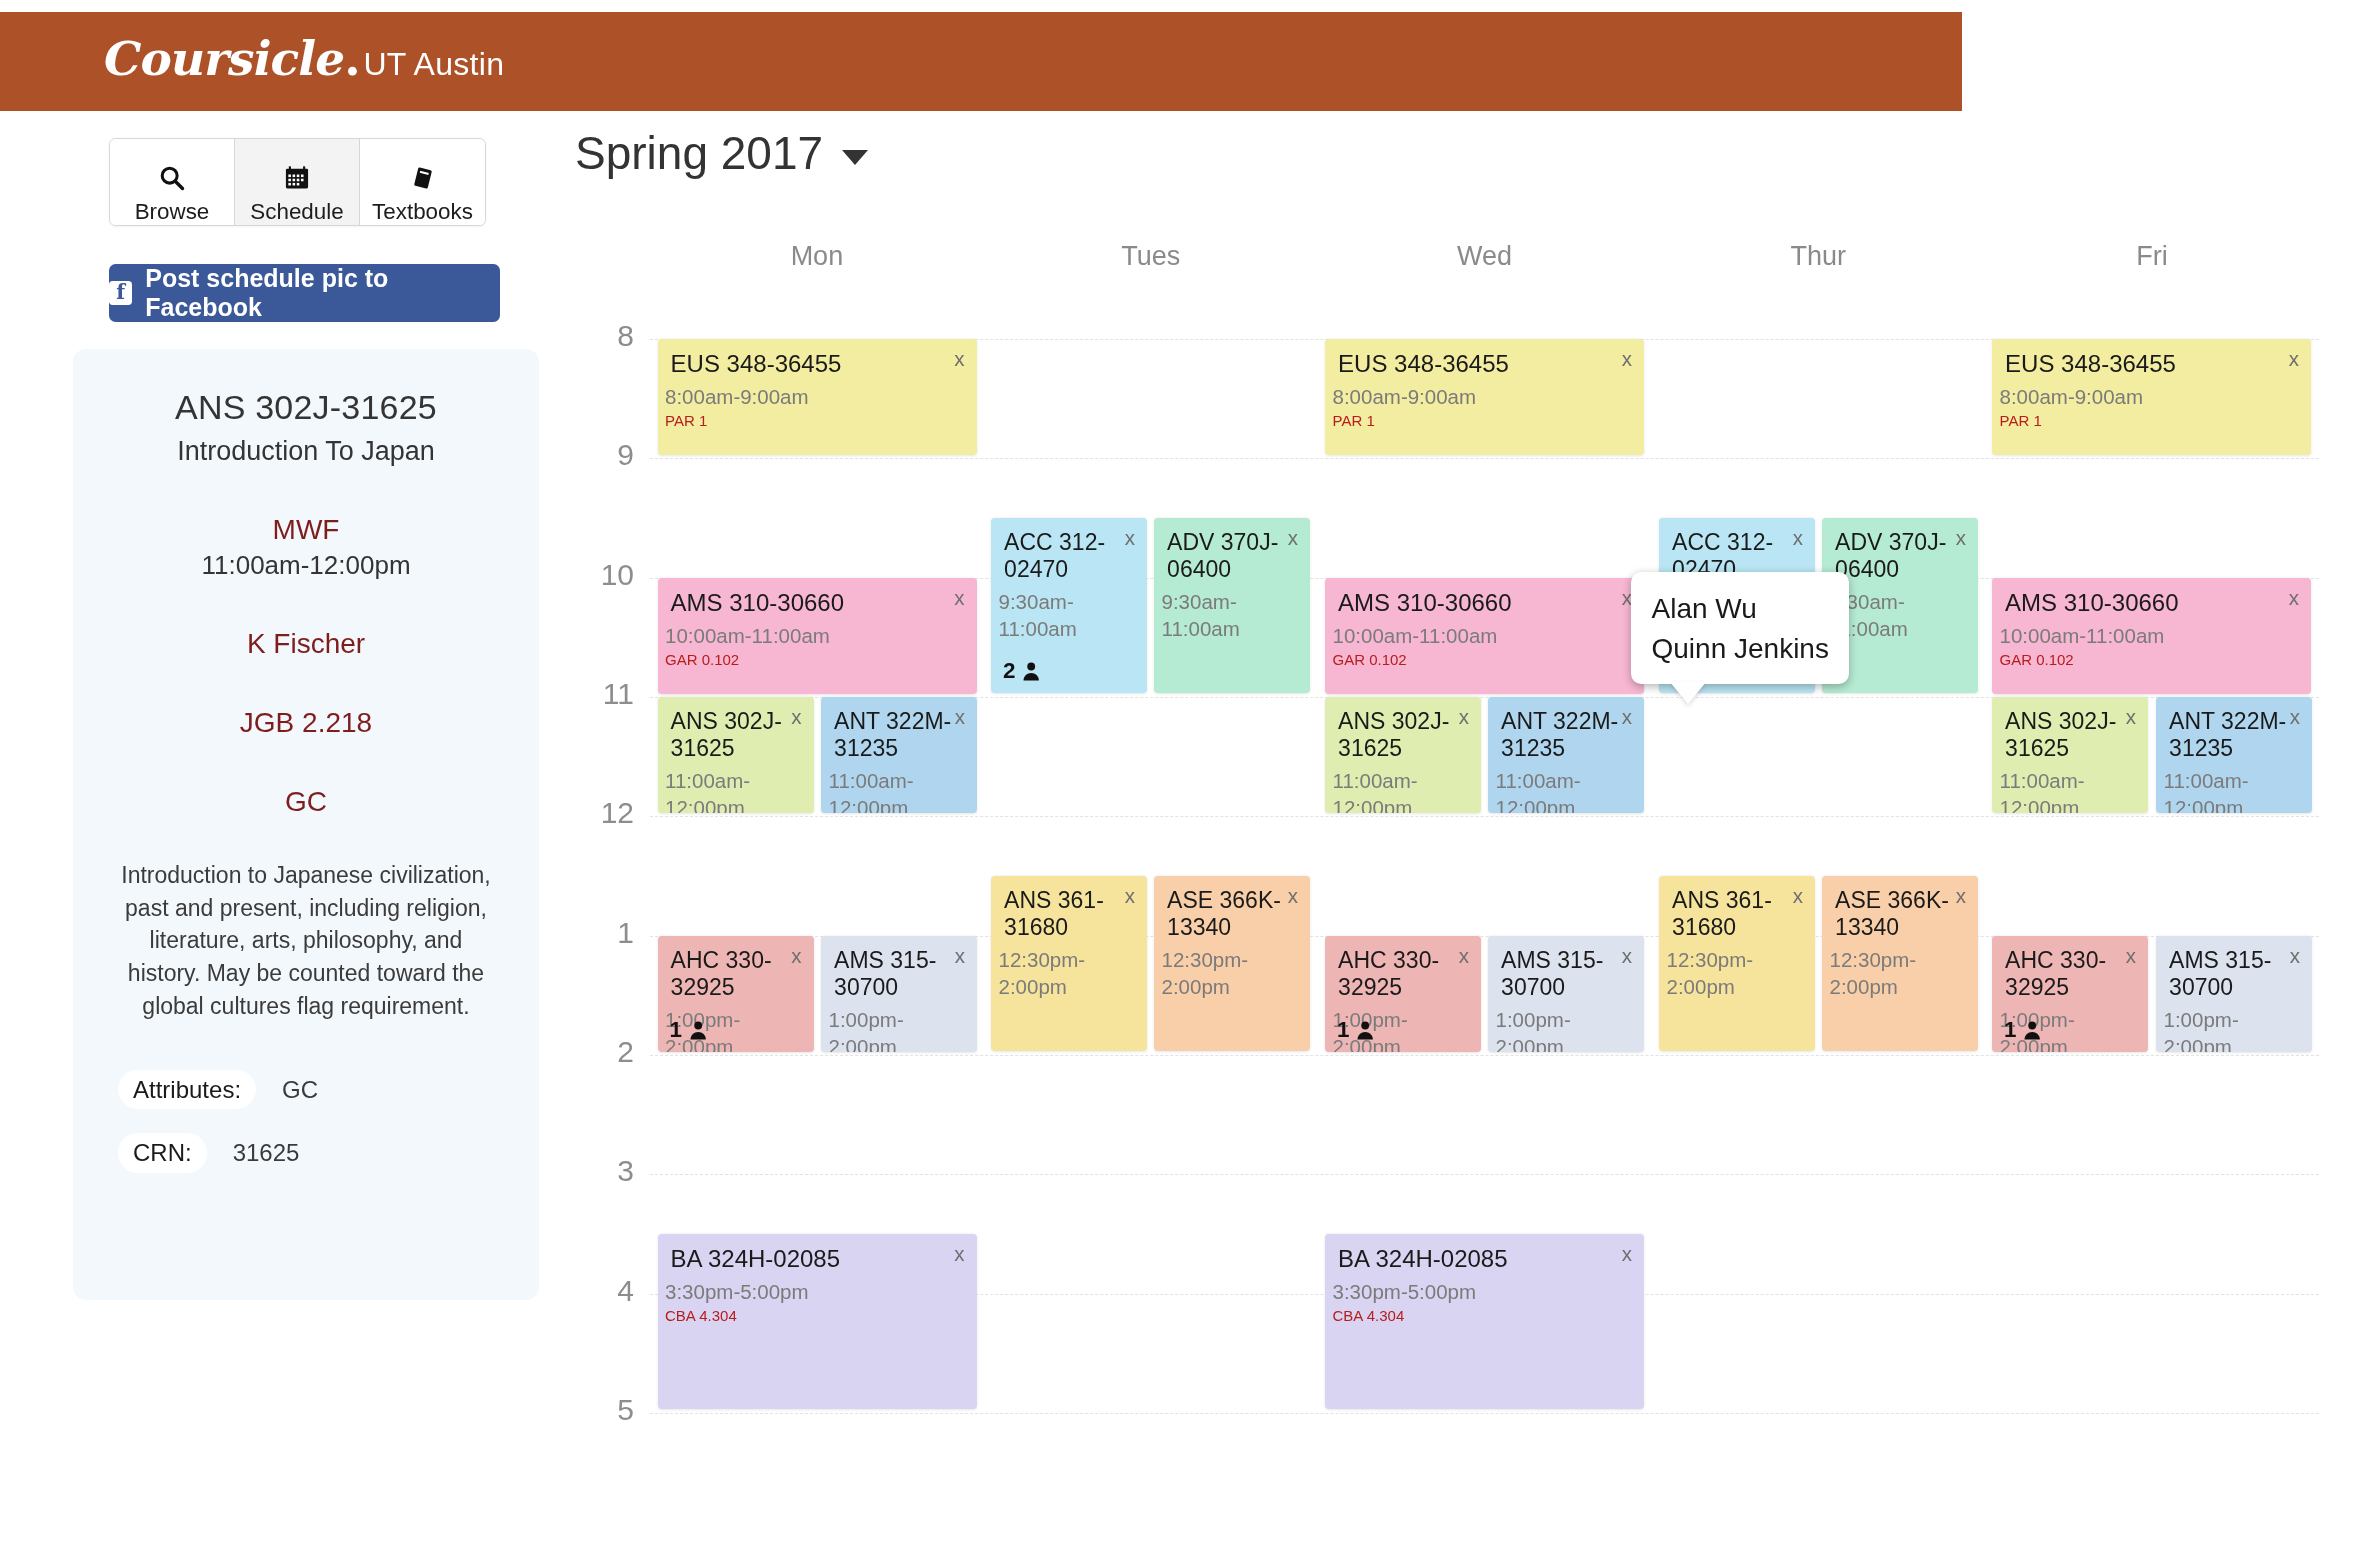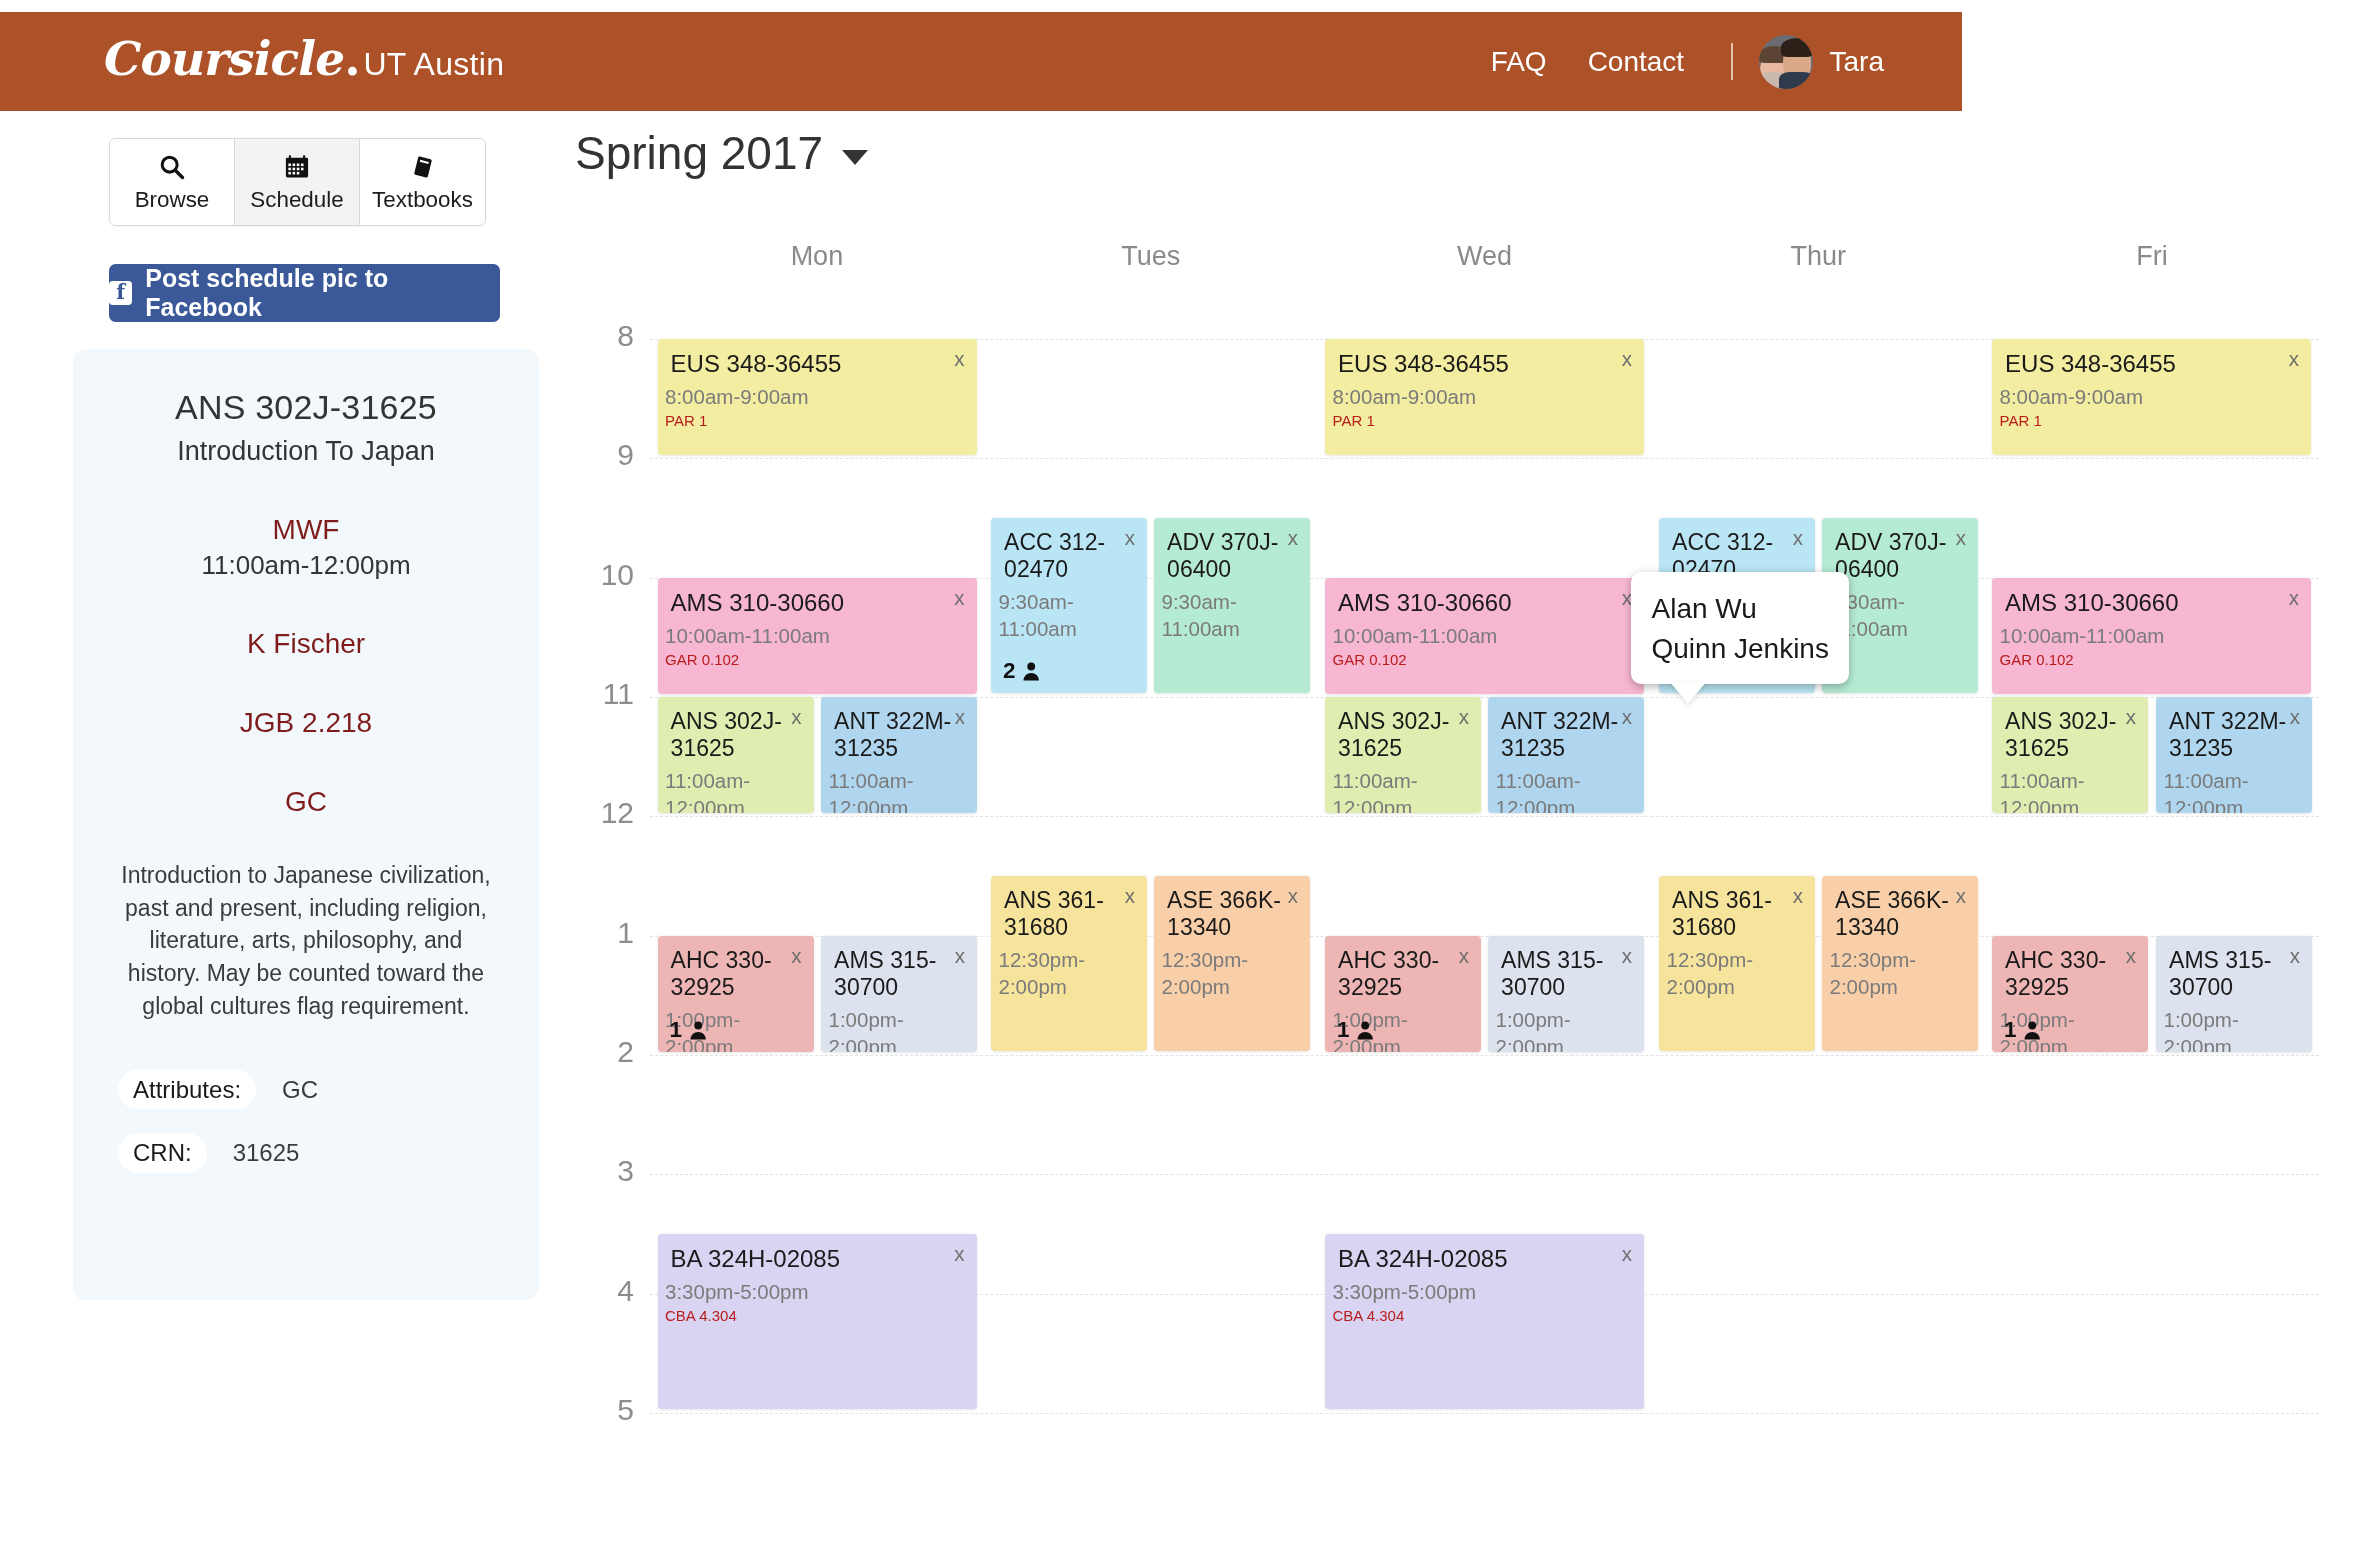--- a/index.html
+++ b/index.html
@@ -82,21 +82,21 @@
   .nav-group {
     position: absolute; left: 109px; top: 138px;
     display: flex;
     border: 0.9px solid #d7d7d7; border-radius: 6.5px;
     overflow: hidden; background: #fff;
     box-shadow: 0 0.9px 1.9px rgba(0,0,0,0.05);
   }
   .nav-btn {
     width: 125px; height: 86px;
     display: flex; flex-direction: column;
-    align-items: center; justify-content: center; gap: 4.7px;
+    align-items: center; justify-content: flex-end; gap: 4.7px;
     border-right: 0.9px solid #d7d7d7;
     background: #ffffff; cursor: pointer;
   }
   .nav-btn:last-child { border-right: none; }
   .nav-btn.active { background: #f3f3f3; }
   .nav-btn .ico { height: 32px; display: flex; align-items: center; }
   .nav-btn .lbl { font-size: 22.4px; color: #1c1c1c; }
 
   .fb-btn {
     position: absolute; left: 109px; top: 264px;
@@ -235,34 +235,20 @@
   }
 </style>
 </head>
 <body>
 
 <div class="topbar">
   <div class="logo-wrap">
     <span class="logo-main">Coursicle</span>
     <span class="logo-dot">.</span>
     <span class="logo-school">UT Austin</span>
-  </div>
-  <div class="topnav">
-    <a href="#">FAQ</a>
-    <a href="#">Contact</a>
-    <div class="divider"></div>
-    <div class="avatar">
-      <div class="f1"></div>
-      <div class="f1h"></div>
-      <div class="f1b"></div>
-      <div class="f2"></div>
-      <div class="f2h"></div>
-      <div class="f2b"></div>
-    </div>
-    <span class="username">Tara</span>
   </div>
 </div>
 
 <div class="nav-group">
   <div class="nav-btn">
     <span class="ico">
       <svg width="28" height="28" viewBox="0 0 24 24">
           <circle cx="10" cy="10" r="6.4" fill="none" stroke="#111" stroke-width="2.6"></circle>
           <line x1="14.8" y1="14.8" x2="21" y2="21" stroke="#111" stroke-width="2.9" stroke-linecap="round"></line>
         </svg>

